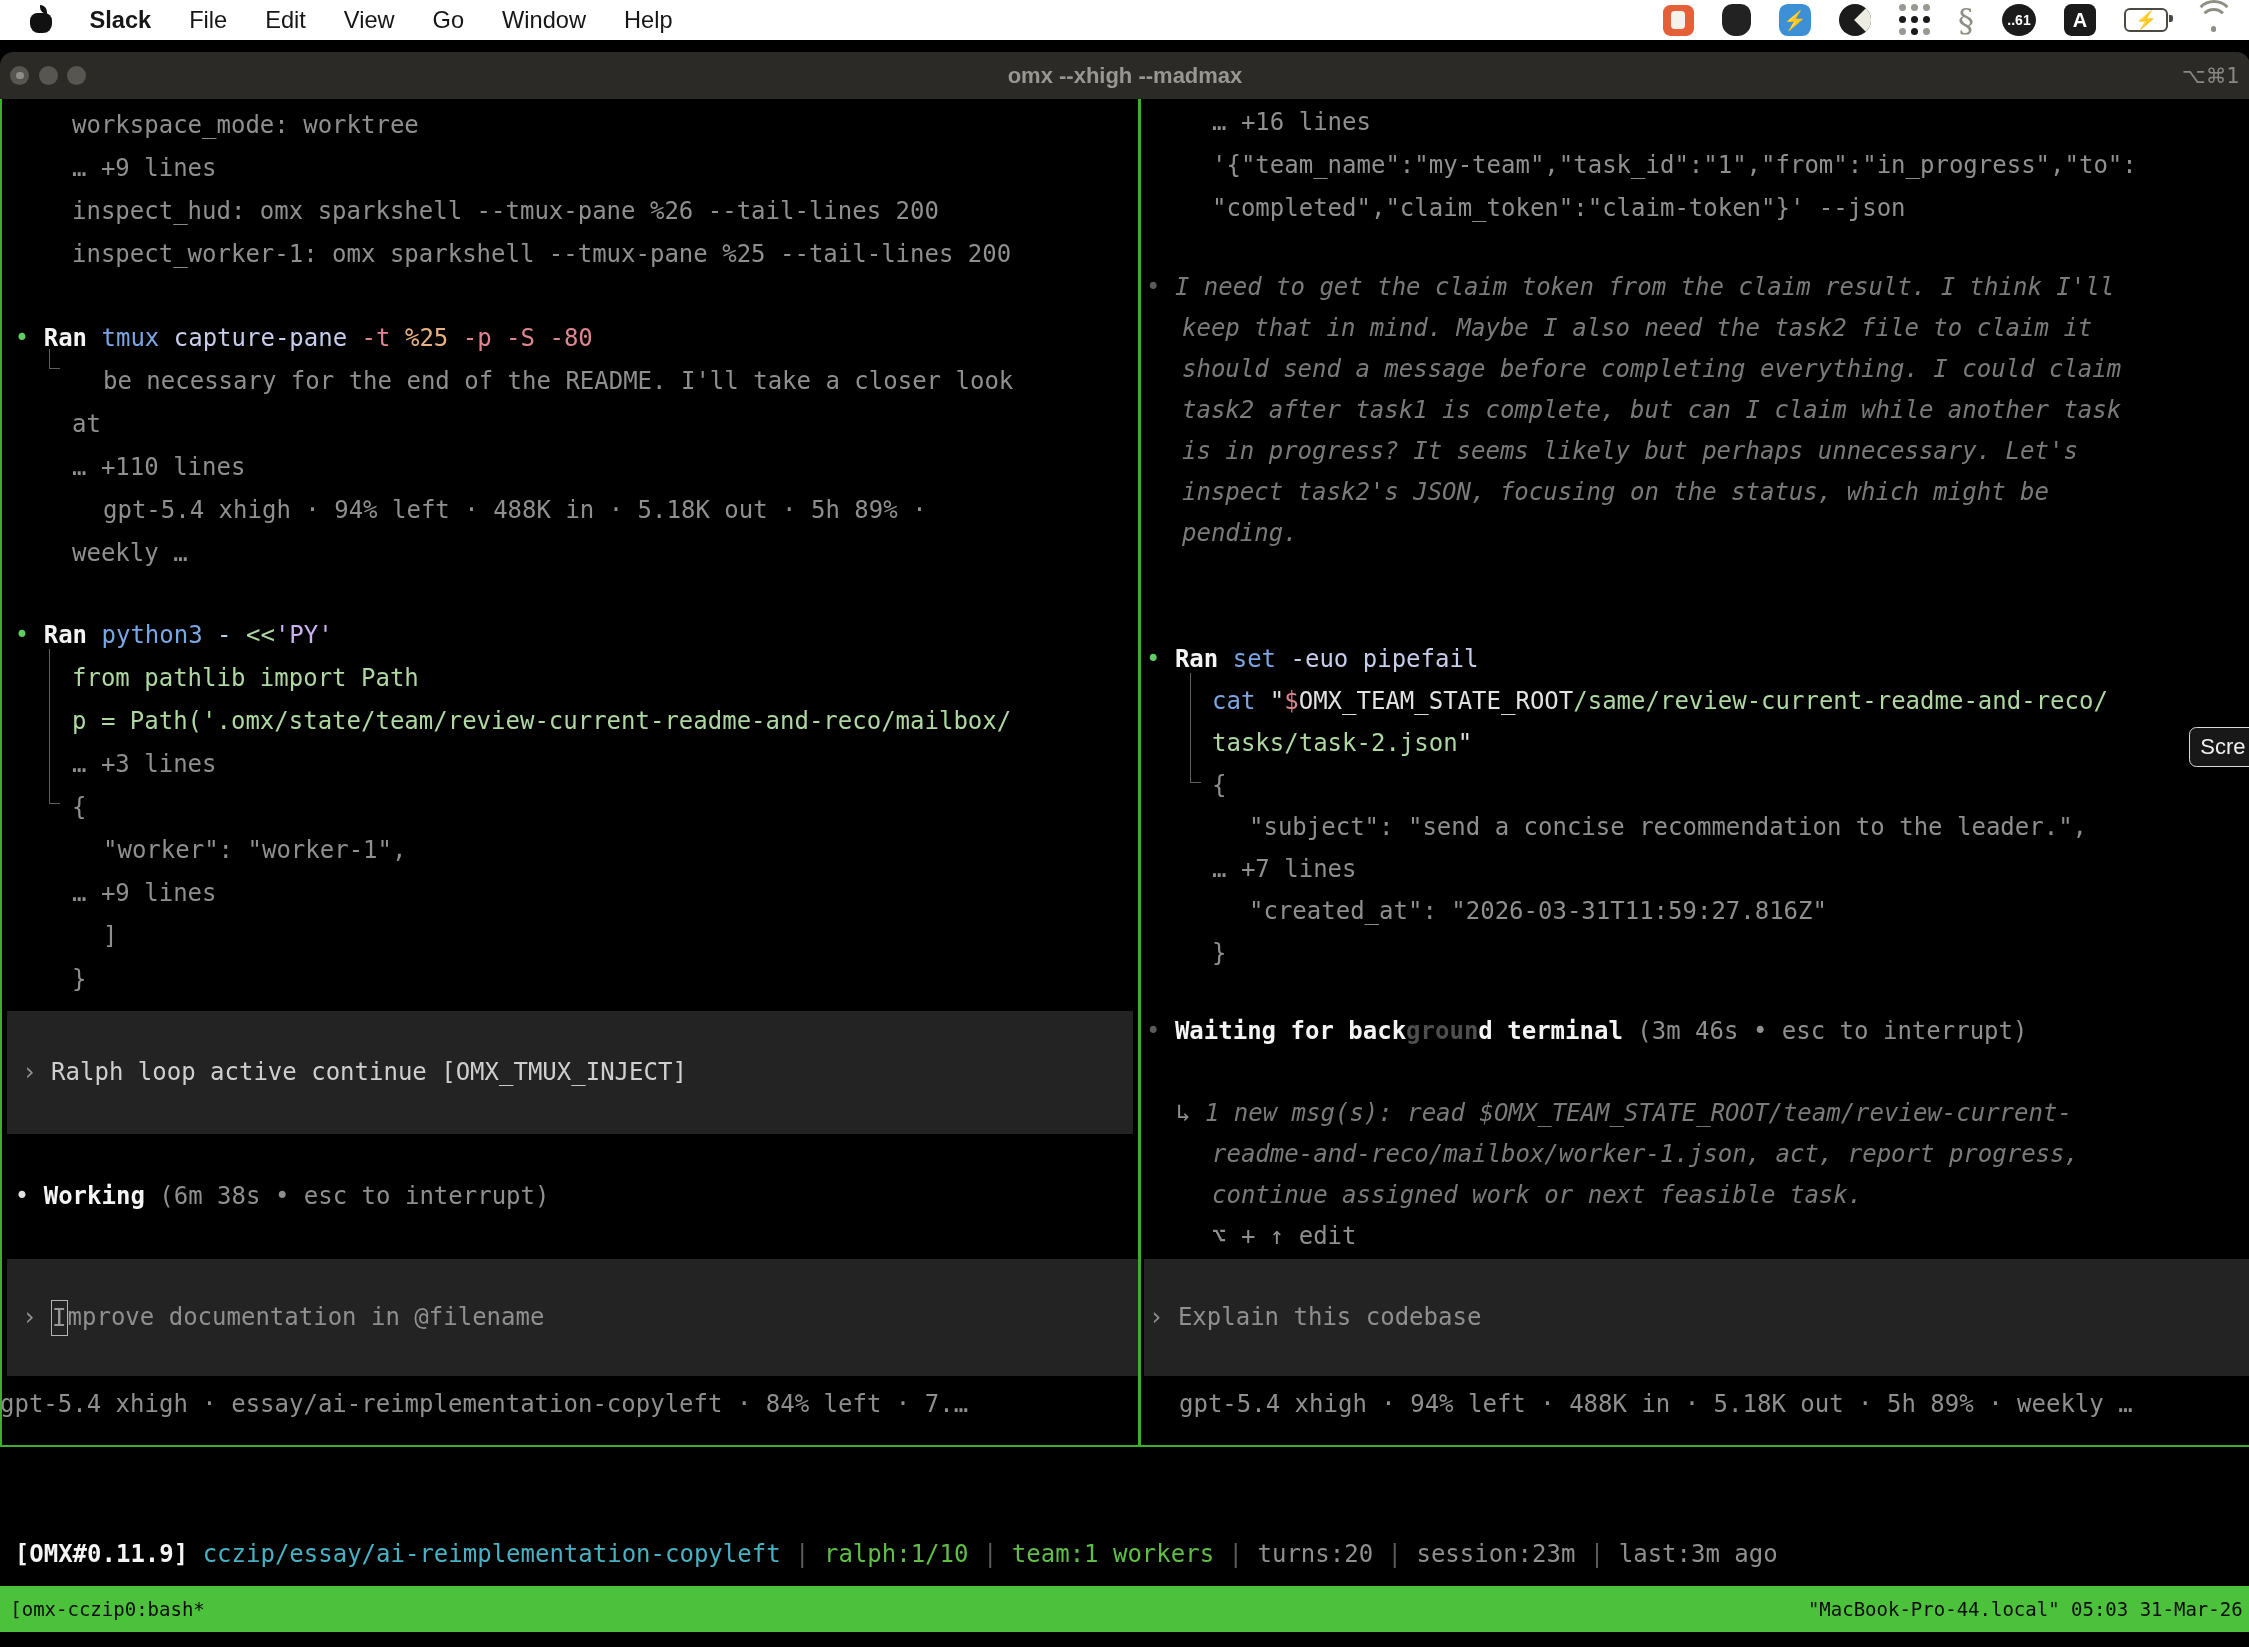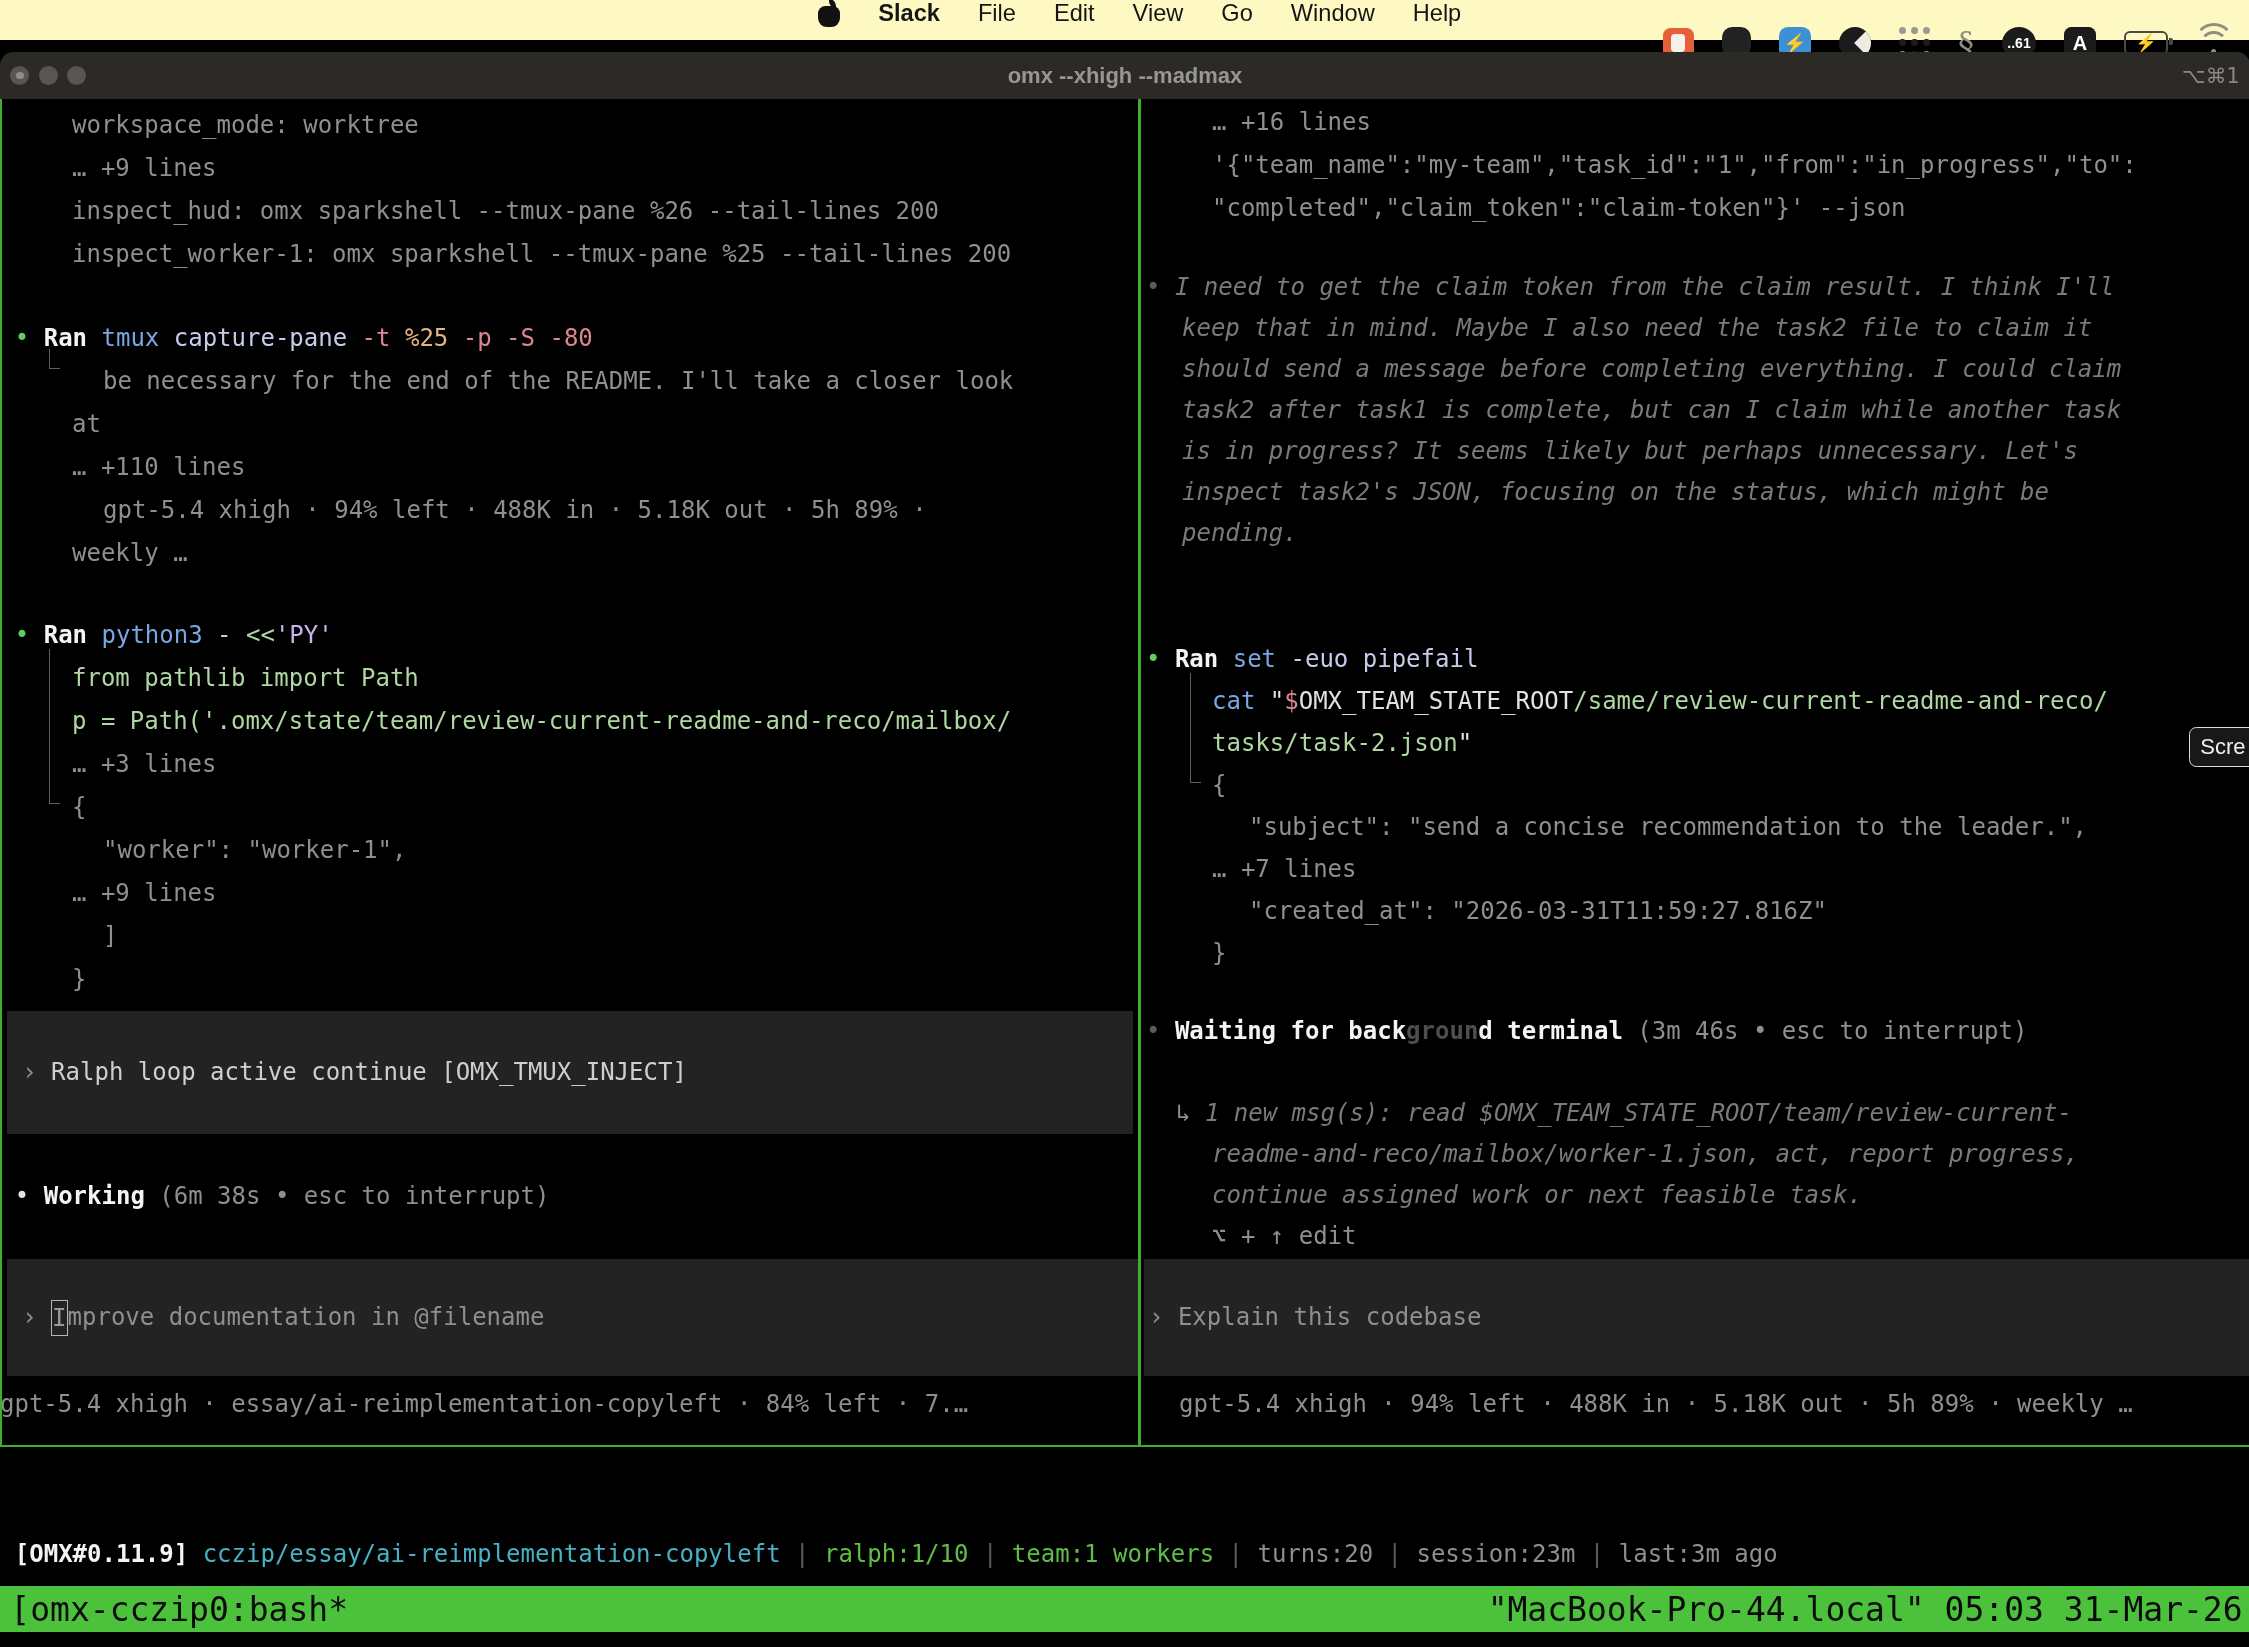--- a/index.html
+++ b/index.html
@@ -1,22 +1,22 @@
 <!DOCTYPE html>
 <html style="font-size:11.8px"><head>
 <meta charset="utf-8">
 <style>
   html,body{margin:0;padding:0;}
   body{width:2250px;height:1648px;background:#000;position:relative;overflow:hidden;
        font-family:"DejaVu Sans Mono",monospace;}
 
   
-  .menubar{position:absolute;top:0;left:0;width:2250px;height:40px;background:#fef9c3;
+  .menubar{position:absolute;top:0;left:0;width:2250px;height:40px;background:#ffffff;
            display:flex;align-items:center;font-family:"Liberation Sans",sans-serif;
-           font-size:23.6px;color:#161616;flex-direction:column;}
+           font-size:23.6px;color:#161616;}
   .mb-left{display:flex;align-items:center;gap:38px;padding-left:29.5px;}
   .apple{width:22px;height:26.6px;position:relative;}
   .apple .body{position:absolute;left:0;top:5.9px;width:22px;height:20.7px;background:#111;border-radius:7.4px 7.4px 8.9px 8.9px;}
   .apple .leaf{position:absolute;left:10.3px;top:-1.5px;width:7.4px;height:8.9px;background:#111;border-radius:0 8.9px 0 8.9px;}
   .mb-app{font-weight:bold;}
   .mb-item{color:#161616;}
   .mb-right{margin-left:auto;display:flex;align-items:center;gap:28px;padding-right:19px;}
   .tray{height:32px;display:flex;align-items:center;justify-content:center;}
   .tray-chat{width:31px;height:31px;background:#e55f38;border-radius:7.4px;display:flex;align-items:center;justify-content:center;}
   .tray-chat .inner{width:14.8px;height:17.7px;background:#f4f2ea;border-radius:3.7px;}
@@ -102,21 +102,21 @@
   .elbow{position:absolute;border-left:1.5px solid #5f5f5f;border-bottom:1.5px solid #5f5f5f;width:9.6px;}
 
   .scre{position:absolute;background:#181818;border:1.5px solid #dcdcdc;border-radius:7.4px;
         color:#f0f0f0;font-family:"Liberation Sans",sans-serif;font-size:22px;
         display:flex;align-items:center;padding-left:10.3px;}
 
   
   .omx-line{position:absolute;top:1481px;left:0;width:2250px;}
   .omx-line .tl{padding-left:14.8px;}
   .tmux-bar{position:absolute;top:1534px;left:0;width:2250px;height:46px;background:#4cc13c;
-            color:#0b0b0b;font-size:33px;display:flex;align-items:center;justify-content:space-between;
+            color:#0b0b0b;font-size:19px;display:flex;align-items:center;justify-content:space-between;
             padding:0 7.4px 0 10.3px;box-sizing:border-box;white-space:pre;}
 </style>
 </head>
 <body>
 
 <div class="menubar">
   <div class="mb-left">
     <div class="apple">
         <div class="body"></div>
         <div class="leaf"></div>

